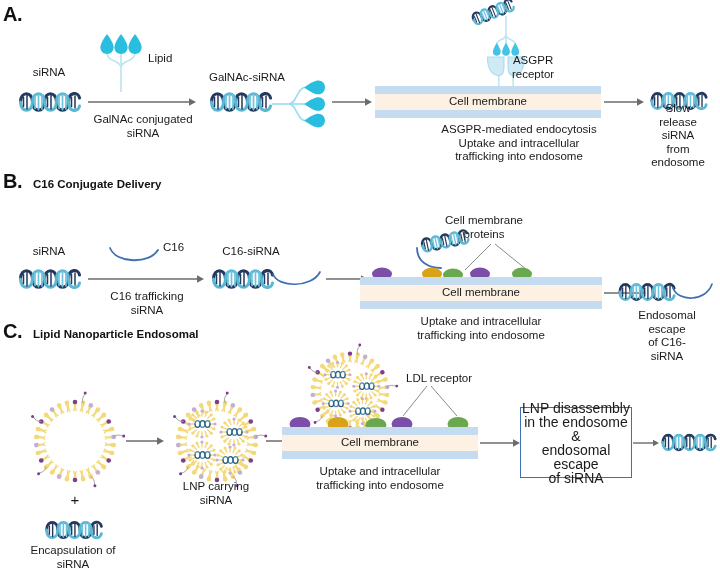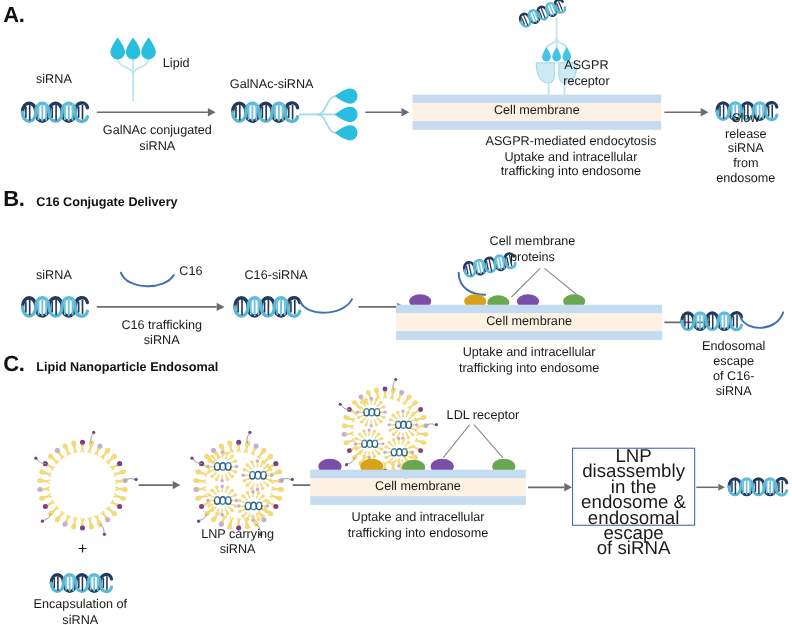--- a/index.html
+++ b/index.html
@@ -6,22 +6,22 @@
   body{width:720px;height:568px;position:relative;overflow:hidden;
        font-family:"Liberation Sans",sans-serif;color:#1a1a1a;}
   .panel{position:absolute;left:0;width:720px;}
   .panel-letter{position:absolute;font-weight:bold;font-size:20px;letter-spacing:-0.5px;color:#111;}
   .panel-title{position:absolute;font-weight:bold;font-size:11.5px;color:#111;white-space:nowrap;}
   .lbl{position:absolute;font-size:11.5px;color:#1a1a1a;white-space:nowrap;text-align:center;line-height:13.5px;}
   .lbl.c{transform:translateX(-50%);}
   svg{overflow:visible;display:block;}
   .node{position:absolute;}
   .boxed{position:absolute;border:1.4px solid #3f6fb5;background:#fff;
-         font-size:17px;line-height:14px;text-align:center;color:#1a1a1a;
-         display:flex;align-items:flex-start;justify-content:center;}
+         font-size:14px;line-height:14px;text-align:center;color:#1a1a1a;
+         display:flex;align-items:center;justify-content:center;}
 </style>
 </head>
 <body>
 
 <svg width="0" height="0" style="position:absolute">
   <defs>
 
     <g id="sirna">
       <g fill="none" stroke-linecap="round">
         <path d="M2,14 C2,3 14,3 14,14 C14,25 26,25 26,14 C26,3 38,3 38,14 C38,25 50,25 50,14 C50,3 60,4 61,10" stroke="#23395d" stroke-width="3.1"></path>

